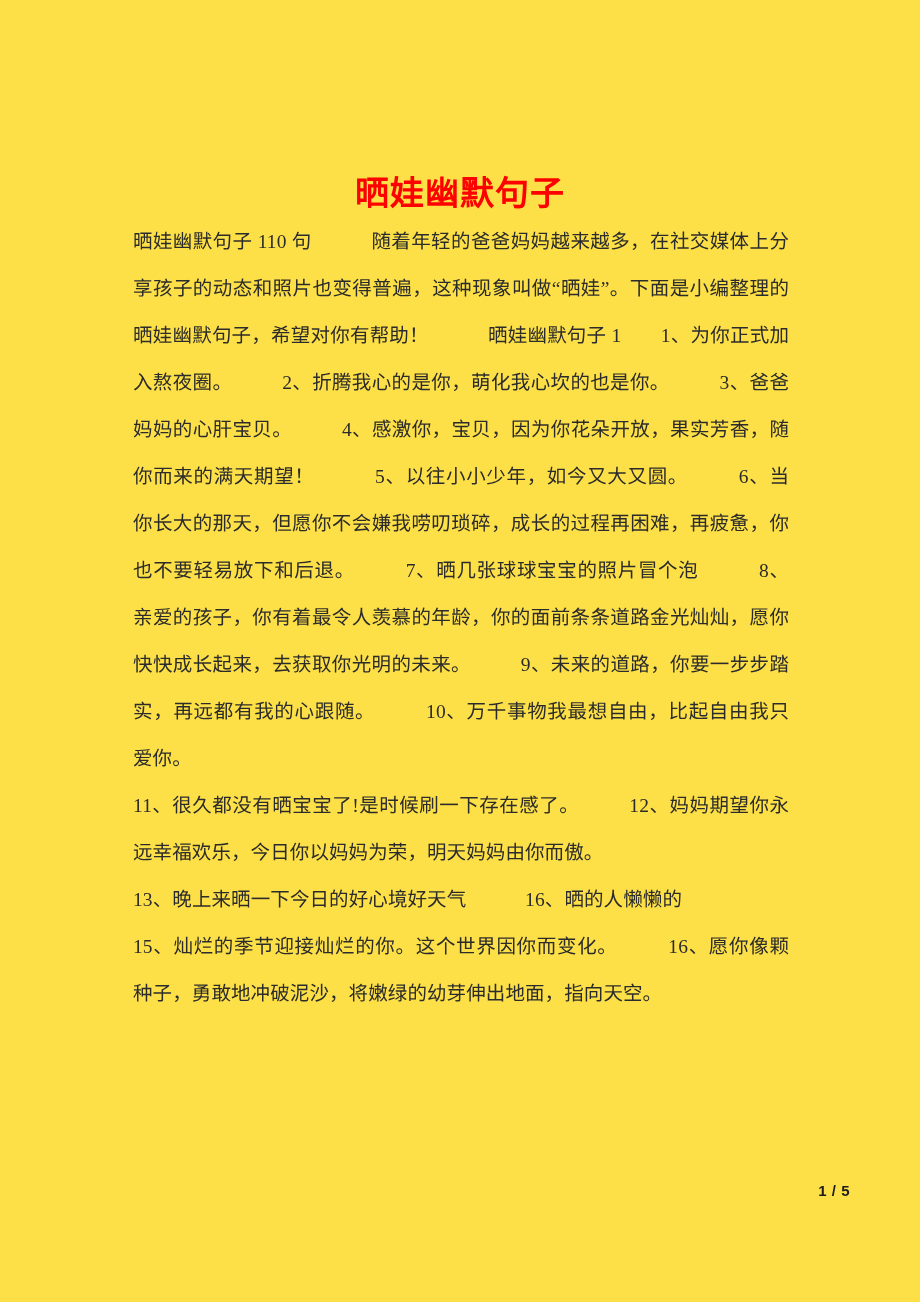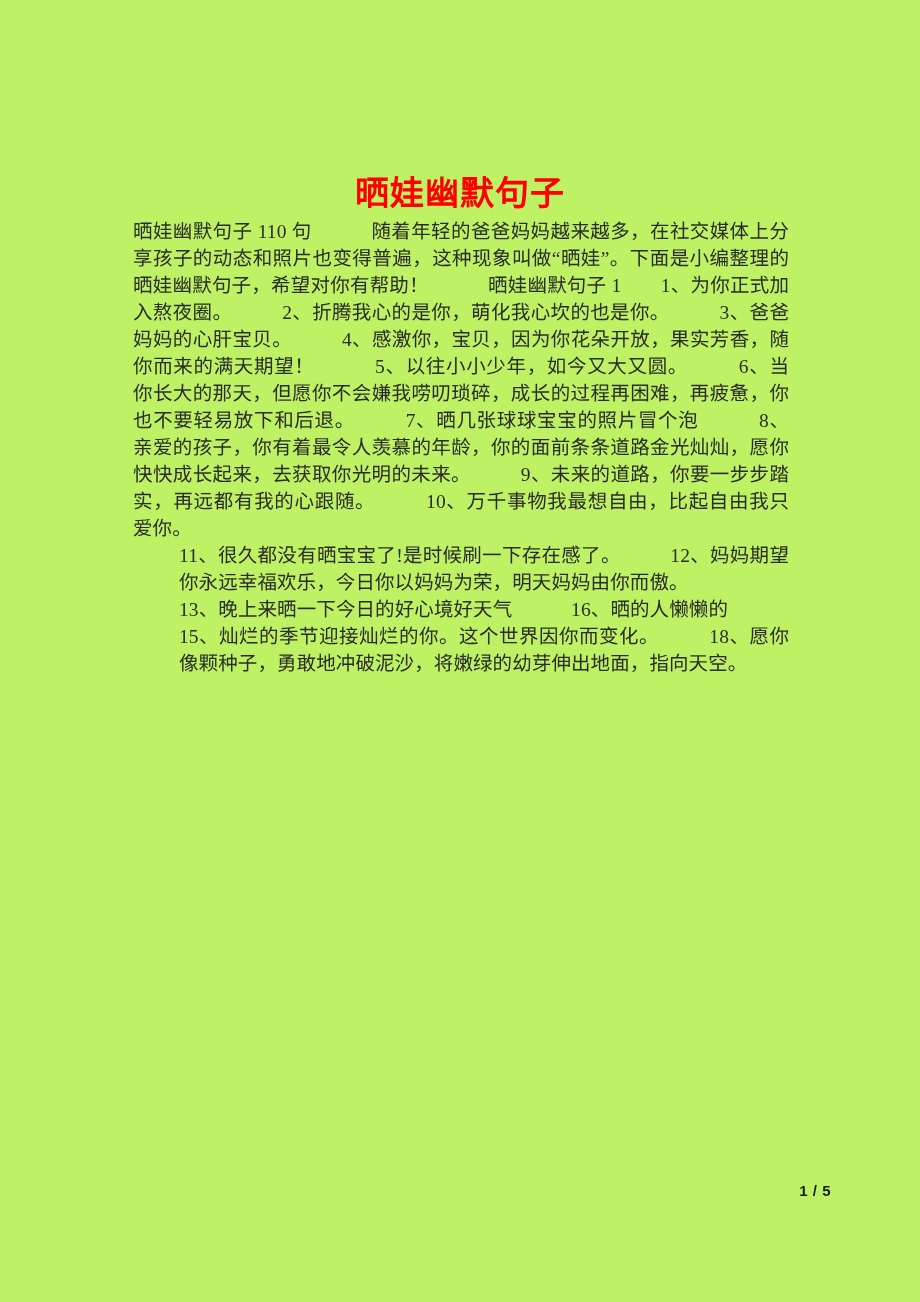--- a/index.html
+++ b/index.html
@@ -10,21 +10,21 @@
   }
   body {
     font-family: "Liberation Serif", "DejaVu Serif", serif;
     -webkit-font-smoothing: antialiased;
   }
   .page {
     position: relative;
     width: 920px;
     height: 1302px;
     margin: 0 auto;
-    background: #bef264;
+    background: #fde047;
     overflow: hidden;
     box-sizing: border-box;
   }
   .doc-title {
     position: absolute;
     top: 148px;
     left: 0;
     width: 920px;
     text-align: center;
     color: #fe0000;
@@ -37,57 +37,56 @@
   }
   .body-block {
     position: absolute;
     top: 218px;
     left: 133px;
     width: 656px;
   }
   .para {
     margin: 0;
     font-size: 19.5px;
-    line-height: 27px;
+    line-height: 47px;
     color: #2b2b2b;
     text-align: justify;
     text-justify: inter-character;
     word-break: break-all;
     white-space: pre-wrap;
     font-family: "Liberation Serif", "DejaVu Serif", serif;
     letter-spacing: 0.1px;
   }
   .para + .para {
     margin-top: 0px;
-    margin-left: 46px;
   }
   .page-footer {
     position: absolute;
     left: 0;
     top: 1182px;
     width: 920px;
     text-align: right;
-    padding-right: 89px;
+    padding-right: 70px;
     box-sizing: border-box;
     font-size: 15px;
     font-weight: 700;
     color: #1c1c1c;
     font-family: "Liberation Sans", "DejaVu Sans", sans-serif;
     letter-spacing: 0.5px;
   }
 </style>
 </head>
 <body>
 
 <div class="page">
 
   <h1 class="doc-title">晒娃幽默句子</h1>
 
   <div class="body-block">
     <p class="para">晒娃幽默句子 110 句　　　随着年轻的爸爸妈妈越来越多，在社交媒体上分享孩子的动态和照片也变得普遍，这种现象叫做“晒娃”。下面是小编整理的晒娃幽默句子，希望对你有帮助！　　　晒娃幽默句子 1　　1、为你正式加入熬夜圈。　　　2、折腾我心的是你，萌化我心坎的也是你。　　　3、爸爸妈妈的心肝宝贝。　　　4、感激你，宝贝，因为你花朵开放，果实芳香，随你而来的满天期望！　　　5、以往小小少年，如今又大又圆。　　　6、当你长大的那天，但愿你不会嫌我唠叨琐碎，成长的过程再困难，再疲惫，你也不要轻易放下和后退。　　　7、晒几张球球宝宝的照片冒个泡　　　8、亲爱的孩子，你有着最令人羡慕的年龄，你的面前条条道路金光灿灿，愿你快快成长起来，去获取你光明的未来。　　　9、未来的道路，你要一步步踏实，再远都有我的心跟随。　　　10、万千事物我最想自由，比起自由我只爱你。</p>
     <p class="para">11、很久都没有晒宝宝了!是时候刷一下存在感了。　　　12、妈妈期望你永远幸福欢乐，今日你以妈妈为荣，明天妈妈由你而傲。</p>
     <p class="para">13、晚上来晒一下今日的好心境好天气　　　16、晒的人懒懒的</p>
-    <p class="para">15、灿烂的季节迎接灿烂的你。这个世界因你而变化。　　　18、愿你像颗种子，勇敢地冲破泥沙，将嫩绿的幼芽伸出地面，指向天空。</p>
+    <p class="para">15、灿烂的季节迎接灿烂的你。这个世界因你而变化。　　　16、愿你像颗种子，勇敢地冲破泥沙，将嫩绿的幼芽伸出地面，指向天空。</p>
   </div>
 
   <div class="page-footer">1 / 5</div>
 
 </div>
 
 </body></html>

